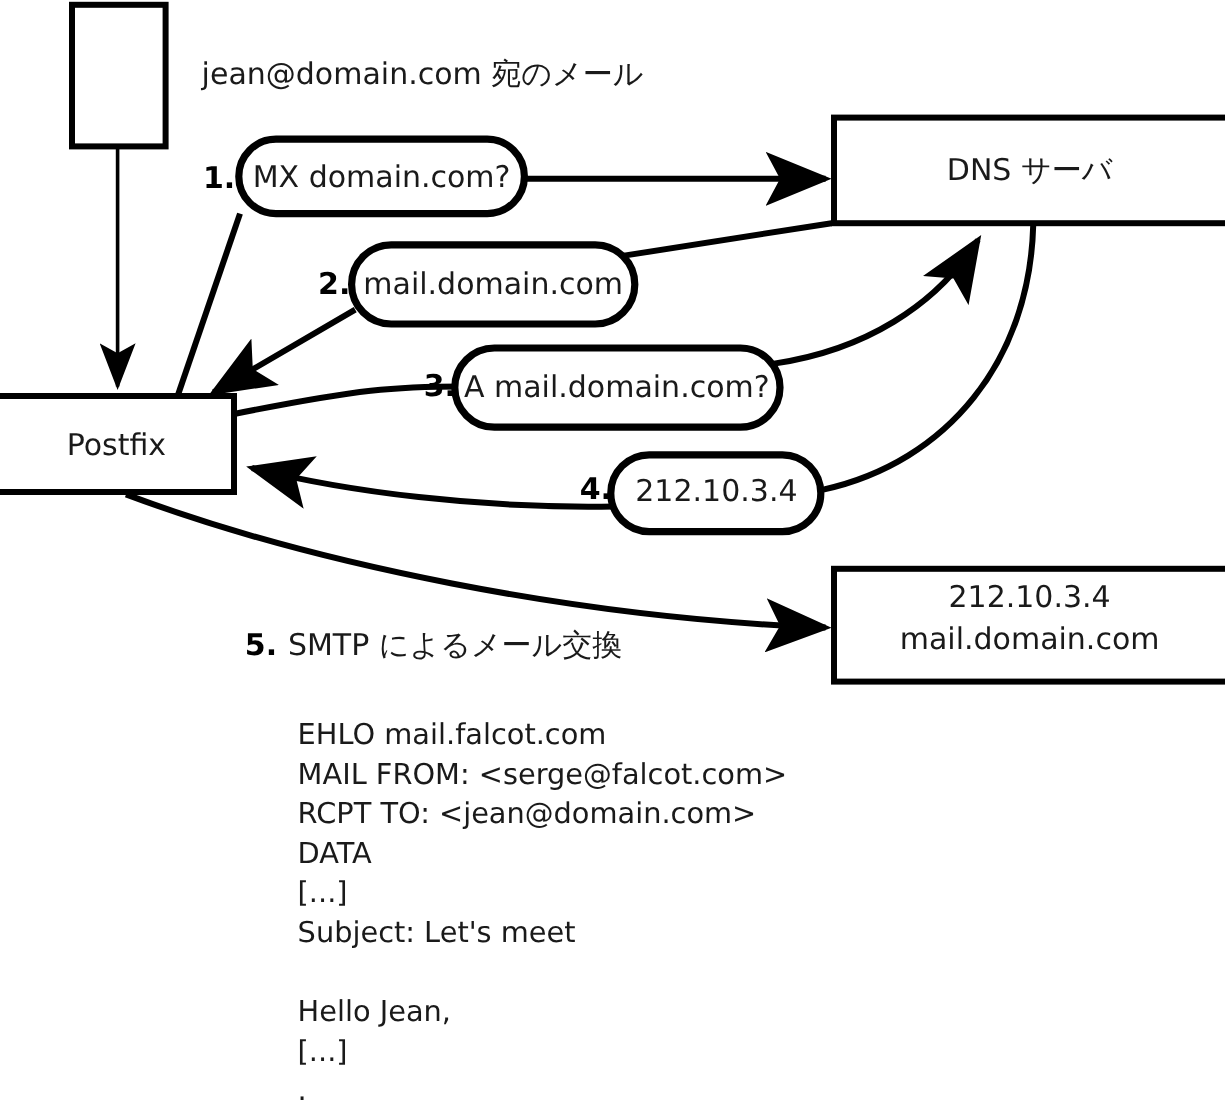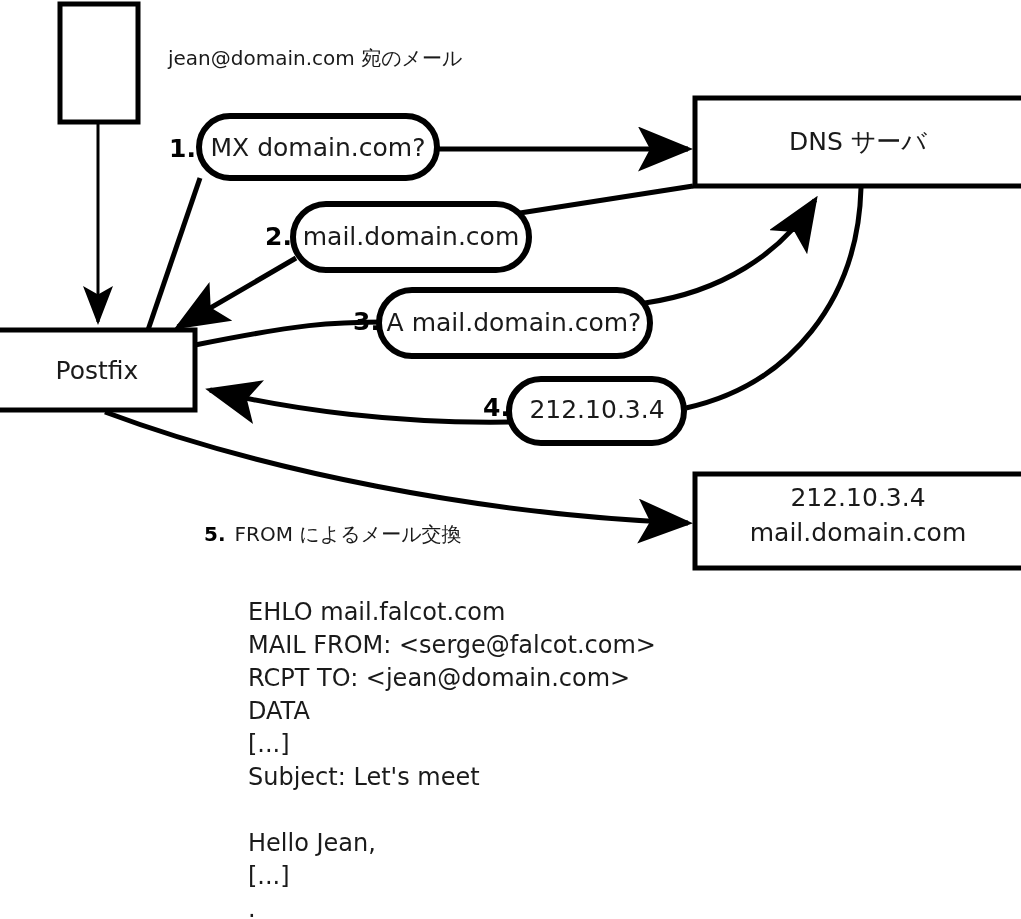--- a/index.html
+++ b/index.html
@@ -65,21 +65,21 @@
     font-family: "DejaVu Sans", "Liberation Sans", sans-serif;
     font-size: 25px;
     font-weight: bold;
     fill: #000000;
     text-anchor: end;
     dominant-baseline: middle;
   }
   .caption-text {
     position: absolute;
     font-family: "DejaVu Sans", "Liberation Sans", sans-serif;
-    font-size: 20px;
+    font-size: 25px;
     color: #1a1a1a;
     white-space: nowrap;
   }
   #header-caption {
     left: 168px;
     top: 45px;
   }
   #step5-row {
     left: 204px;
     top: 521px;
@@ -165,18 +165,18 @@
 
     <text class="step-num" x="510" y="409">4.</text>
     <rect class="pill-rect" x="509" y="379" width="175" height="64" rx="32" ry="32"></rect>
     <text class="pill-label" x="597" y="411">212.10.3.4</text>
   </svg>
 
   <div class="caption-text" id="header-caption">jean@domain.com 宛のメール</div>
 
   <div class="caption-text" id="step5-row">
     <span id="step5-num">5.</span>
-    <span>FROM によるメール交換</span>
+    <span>SMTP によるメール交換</span>
   </div>
 
   <div id="smtp-transcript"><span class="transcript-line">EHLO mail.falcot.com</span><span class="transcript-line">MAIL FROM: &lt;serge@falcot.com&gt;</span><span class="transcript-line">RCPT TO: &lt;jean@domain.com&gt;</span><span class="transcript-line">DATA</span><span class="transcript-line">[...]</span><span class="transcript-line">Subject: Let's meet</span><span class="transcript-blank"></span><span class="transcript-line">Hello Jean,</span><span class="transcript-line">[...]</span><span class="transcript-line">.</span></div>
 
 </div>
 
 </body></html>

